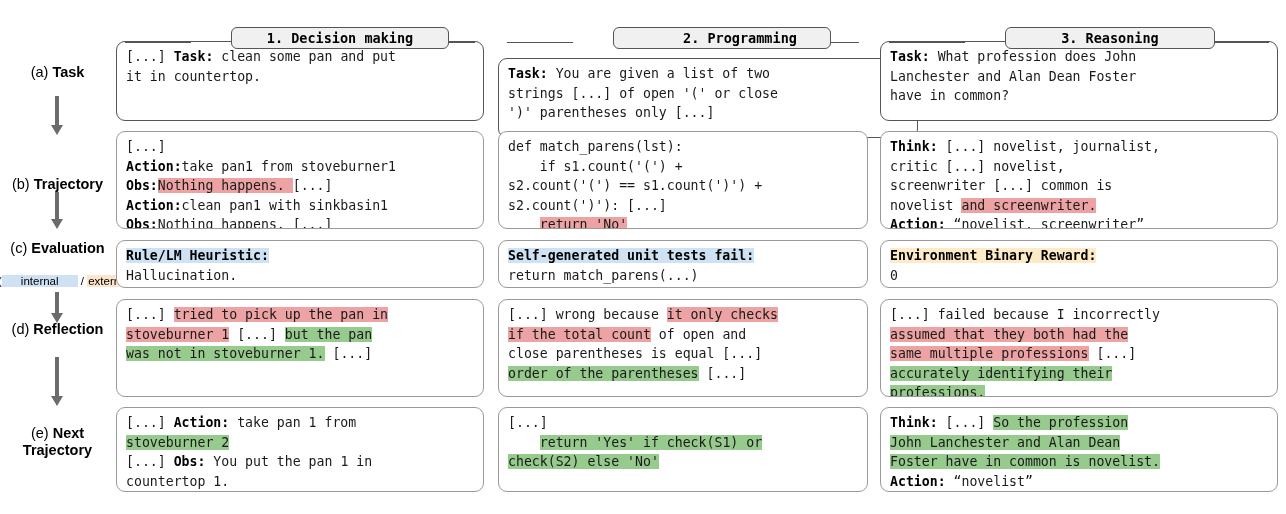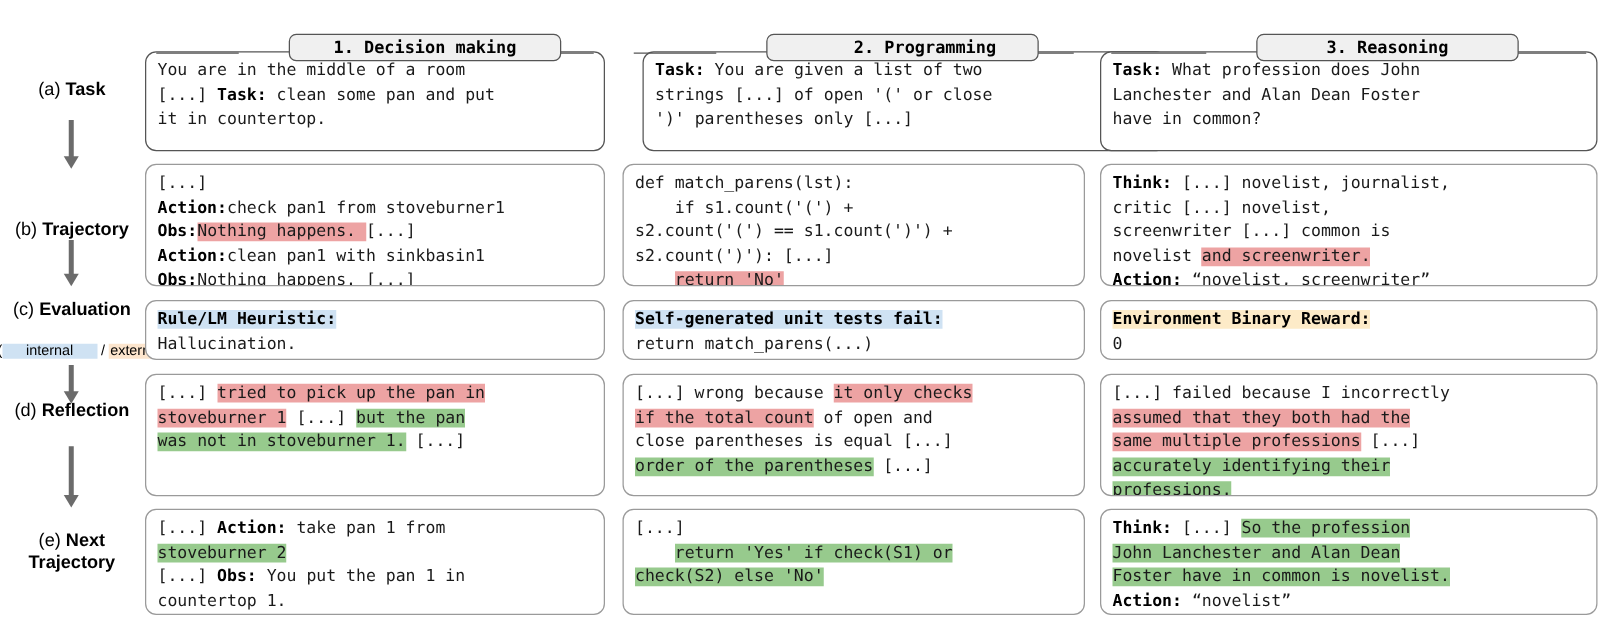--- a/index.html
+++ b/index.html
@@ -147,24 +147,24 @@
     <div class="rail-label" style="top: 64px;"><span class="plain">(a)</span> <b>Task</b></div>
     <div class="rail-label" style="top: 148px; margin-top: 28px;"><span class="plain">(b)</span> <b>Trajectory</b></div>
     <div class="rail-label" style="top: 240px;"><span class="plain">(c)</span> <b>Evaluation</b></div>
     <div class="rail-sub" style="top: 274px;"><span>(</span><span class="hl-internal">internal</span><span> / </span><span class="hl-external">external</span><span>)</span></div>
     <div class="rail-label" style="top: 321px;"><span class="plain">(d)</span> <b>Reflection</b></div>
     <div class="rail-label" style="top: 425px;"><span class="plain">(e)</span> <b>Next Trajectory</b></div>
     <div class="arrow" style="top: 96px; height: 30px;"></div>
     <div class="arrow" style="top: 192px; height: 28px;"></div>
     <div class="arrow" style="top: 292px; height: 22px;"></div>
     <div class="arrow" style="top: 357px; height: 40px;"></div>
-    <div class="box titled" style="left: 116px; top: 41px; width: 368px; height: 80px;"><div><span>You are in the middle of a room</span></div><div><span>[...] </span><b>Task:</b><span> clean some pan and put</span></div><div><span>it in countertop.</span></div></div>
-    <div class="box titled" style="left: 498px; top: 41px; width: 420px; height: 80px; margin-left: 16px;"><div><b>Task:</b><span> You are given a list of two</span></div><div><span>strings [...] of open '(' or close</span></div><div><span>')' parentheses only [...]</span></div></div>
+    <div class="box titled" style="left: 116px; top: 41px; width: 368px; height: 80px;"><div><span>[...] </span><b>Task:</b><span> clean some pan and put</span></div><div><span>it in countertop.</span></div></div>
+    <div class="box titled" style="left: 498px; top: 58px; width: 420px; height: 80px;"><div><b>Task:</b><span> You are given a list of two</span></div><div><span>strings [...] of open '(' or close</span></div><div><span>')' parentheses only [...]</span></div></div>
     <div class="box titled" style="left: 880px; top: 41px; width: 398px; height: 80px;"><div><b>Task:</b><span> What profession does John</span></div><div><span>Lanchester and Alan Dean Foster</span></div><div><span>have in common?</span></div></div>
-    <div class="box" style="left: 116px; top: 131px; width: 368px; height: 98px;"><div><span>[...]</span></div><div><b>Action:</b><span>check pan1 from stoveburner1</span></div><div><b>Obs:</b><span class="hl-red">Nothing happens. </span><span>[...]</span></div><div><b>Action:</b><span>clean pan1 with sinkbasin1</span></div><div><b>Obs:</b><span>Nothing happens. [...]</span></div></div>
+    <div class="box" style="left: 116px; top: 131px; width: 368px; height: 98px;"><div><span>[...]</span></div><div><b>Action:</b><span>take pan1 from stoveburner1</span></div><div><b>Obs:</b><span class="hl-red">Nothing happens. </span><span>[...]</span></div><div><b>Action:</b><span>clean pan1 with sinkbasin1</span></div><div><b>Obs:</b><span>Nothing happens. [...]</span></div></div>
     <div class="box" style="left: 498px; top: 131px; width: 370px; height: 98px;"><div><span>def match_parens(lst):</span></div><div><span>    if s1.count('(') +</span></div><div><span>s2.count('(') == s1.count(')') +</span></div><div><span>s2.count(')'): [...]</span></div><div><span>    </span><span class="hl-red">return 'No'</span></div></div>
     <div class="box" style="left: 880px; top: 131px; width: 398px; height: 98px;"><div><b>Think:</b><span> [...] novelist, journalist,</span></div><div><span>critic [...] novelist,</span></div><div><span>screenwriter [...] common is</span></div><div><span>novelist </span><span class="hl-red">and screenwriter.</span></div><div><b>Action:</b><span> “novelist, screenwriter”</span></div></div>
     <div class="box" style="left: 116px; top: 240px; width: 368px; height: 48px;"><div><b class="hl-blue">Rule/LM Heuristic:</b></div><div><span>Hallucination.</span></div></div>
     <div class="box" style="left: 498px; top: 240px; width: 370px; height: 48px;"><div><b class="hl-blue">Self-generated unit tests fail:</b></div><div><span>return match_parens(...)</span></div></div>
     <div class="box" style="left: 880px; top: 240px; width: 398px; height: 48px;"><div><b class="hl-orange">Environment Binary Reward:</b></div><div><span>0</span></div></div>
     <div class="box" style="left: 116px; top: 299px; width: 368px; height: 98px;"><div><span>[...] </span><span class="hl-red">tried to pick up the pan in</span></div><div><span class="hl-red">stoveburner 1</span><span> [...] </span><span class="hl-green">but the pan</span></div><div><span class="hl-green">was not in stoveburner 1.</span><span> [...]</span></div></div>
     <div class="box" style="left: 498px; top: 299px; width: 370px; height: 98px;"><div><span>[...] wrong because </span><span class="hl-red">it only checks</span></div><div><span class="hl-red">if the total count</span><span> of open and</span></div><div><span>close parentheses is equal [...]</span></div><div><span class="hl-green">order of the parentheses</span><span> [...]</span></div></div>
     <div class="box" style="left: 880px; top: 299px; width: 398px; height: 98px;"><div><span>[...] failed because I incorrectly</span></div><div><span class="hl-red">assumed that they both had the</span></div><div><span class="hl-red">same multiple professions</span><span> [...]</span></div><div><span class="hl-green">accurately identifying their</span></div><div><span class="hl-green">professions.</span></div></div>
     <div class="box" style="left: 116px; top: 407px; width: 368px; height: 85px;"><div><span>[...] </span><b>Action:</b><span> take pan 1 from</span></div><div><span class="hl-green">stoveburner 2</span></div><div><span>[...] </span><b>Obs:</b><span> You put the pan 1 in</span></div><div><span>countertop 1.</span></div></div>
     <div class="box" style="left: 498px; top: 407px; width: 370px; height: 85px;"><div><span>[...]</span></div><div><span>    </span><span class="hl-green">return 'Yes' if check(S1) or</span></div><div><span class="hl-green">check(S2) else 'No'</span></div></div>

